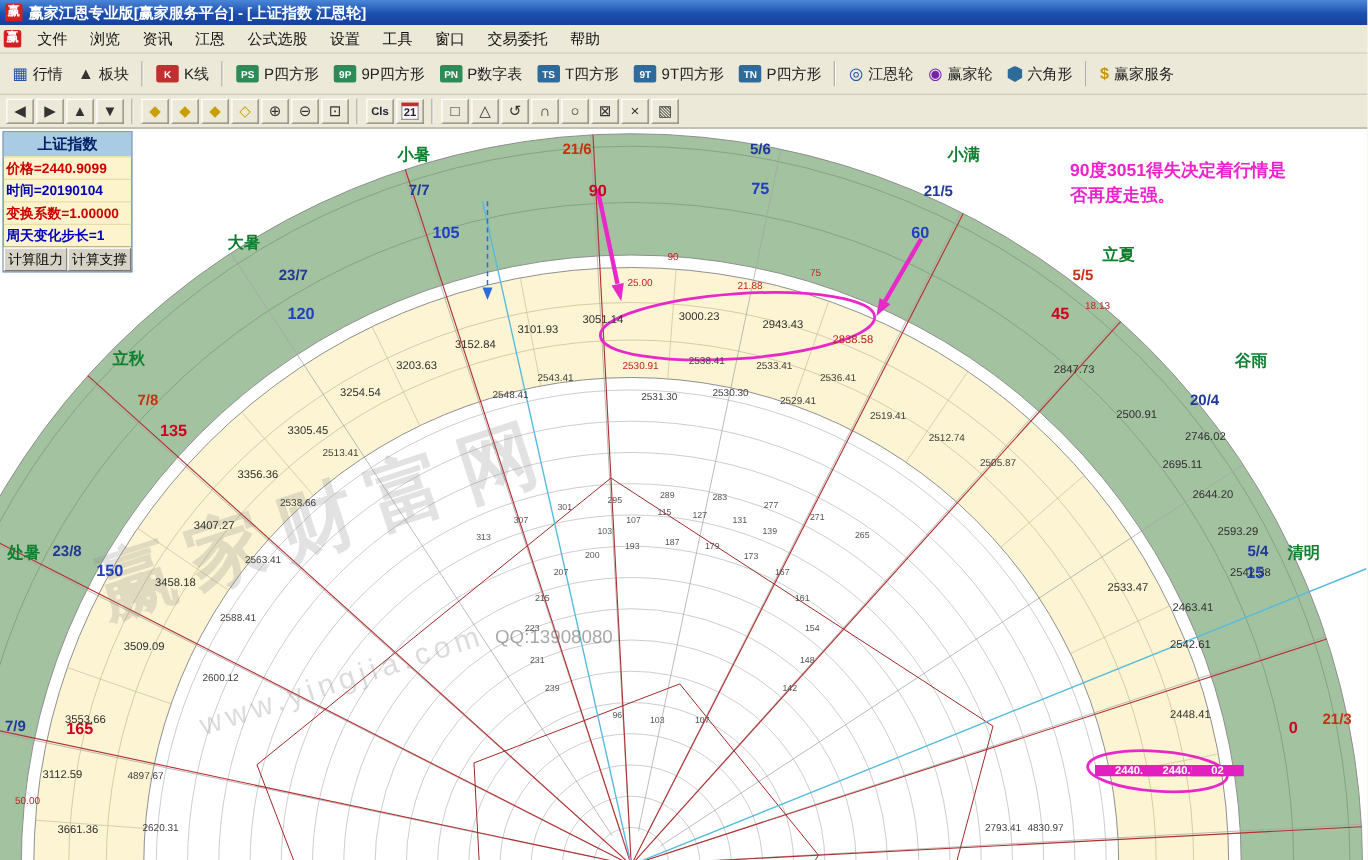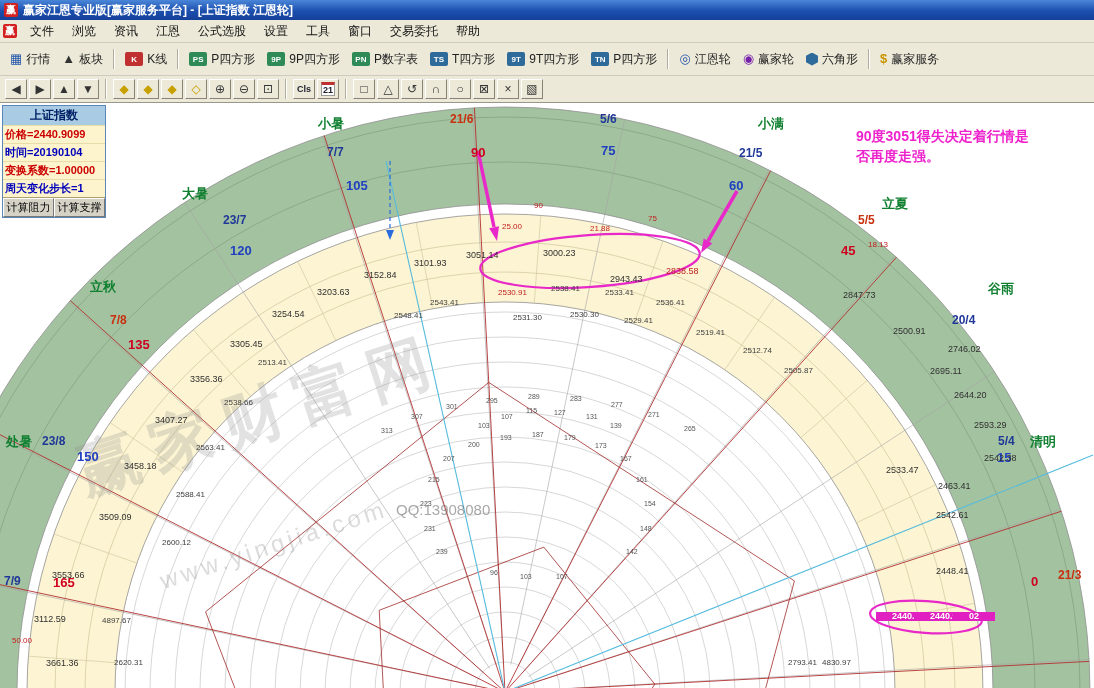--- a/index.html
+++ b/index.html
@@ -346,21 +346,21 @@
         <span class="dtb" style="left: 4px; top: 472px;">7/9</span>
         <span class="dtr" style="left: 1058px; top: 466px;">21/3</span>
         <span class="sr" style="left: 502px; top: 120px;">25.00</span>
         <span class="sr" style="left: 590px; top: 122px; text-align: center;">21.88</span>
         <span class="sr" style="left: 868px; top: 138px;">18.13</span>
         <span class="sr" style="left: 534px; top: 99px;">90</span>
         <span class="sr" style="left: 648px; top: 112px;">75</span>
         <span class="sr" style="left: 12px; top: 534px;">50.00</span>
         <span class="n" style="left: 466px; top: 148px;">3051.14</span>
         <span class="n" style="left: 543px; top: 146px;">3000.23</span>
-        <span class="n" style="left: 610px; top: 152px; margin-top: 20px;">2943.43</span>
+        <span class="n" style="left: 610px; top: 152px;">2943.43</span>
         <span class="nr" style="left: 666px; top: 164px;">2838.58</span>
         <span class="n" style="left: 414px; top: 156px;">3101.93</span>
         <span class="n" style="left: 364px; top: 168px;">3152.84</span>
         <span class="n" style="left: 317px; top: 185px;">3203.63</span>
         <span class="n" style="left: 272px; top: 207px;">3254.54</span>
         <span class="n" style="left: 230px; top: 237px;">3305.45</span>
         <span class="n" style="left: 190px; top: 272px;">3356.36</span>
         <span class="n" style="left: 155px; top: 313px;">3407.27</span>
         <span class="n" style="left: 124px; top: 359px;">3458.18</span>
         <span class="n" style="left: 99px; top: 410px;">3509.09</span>

